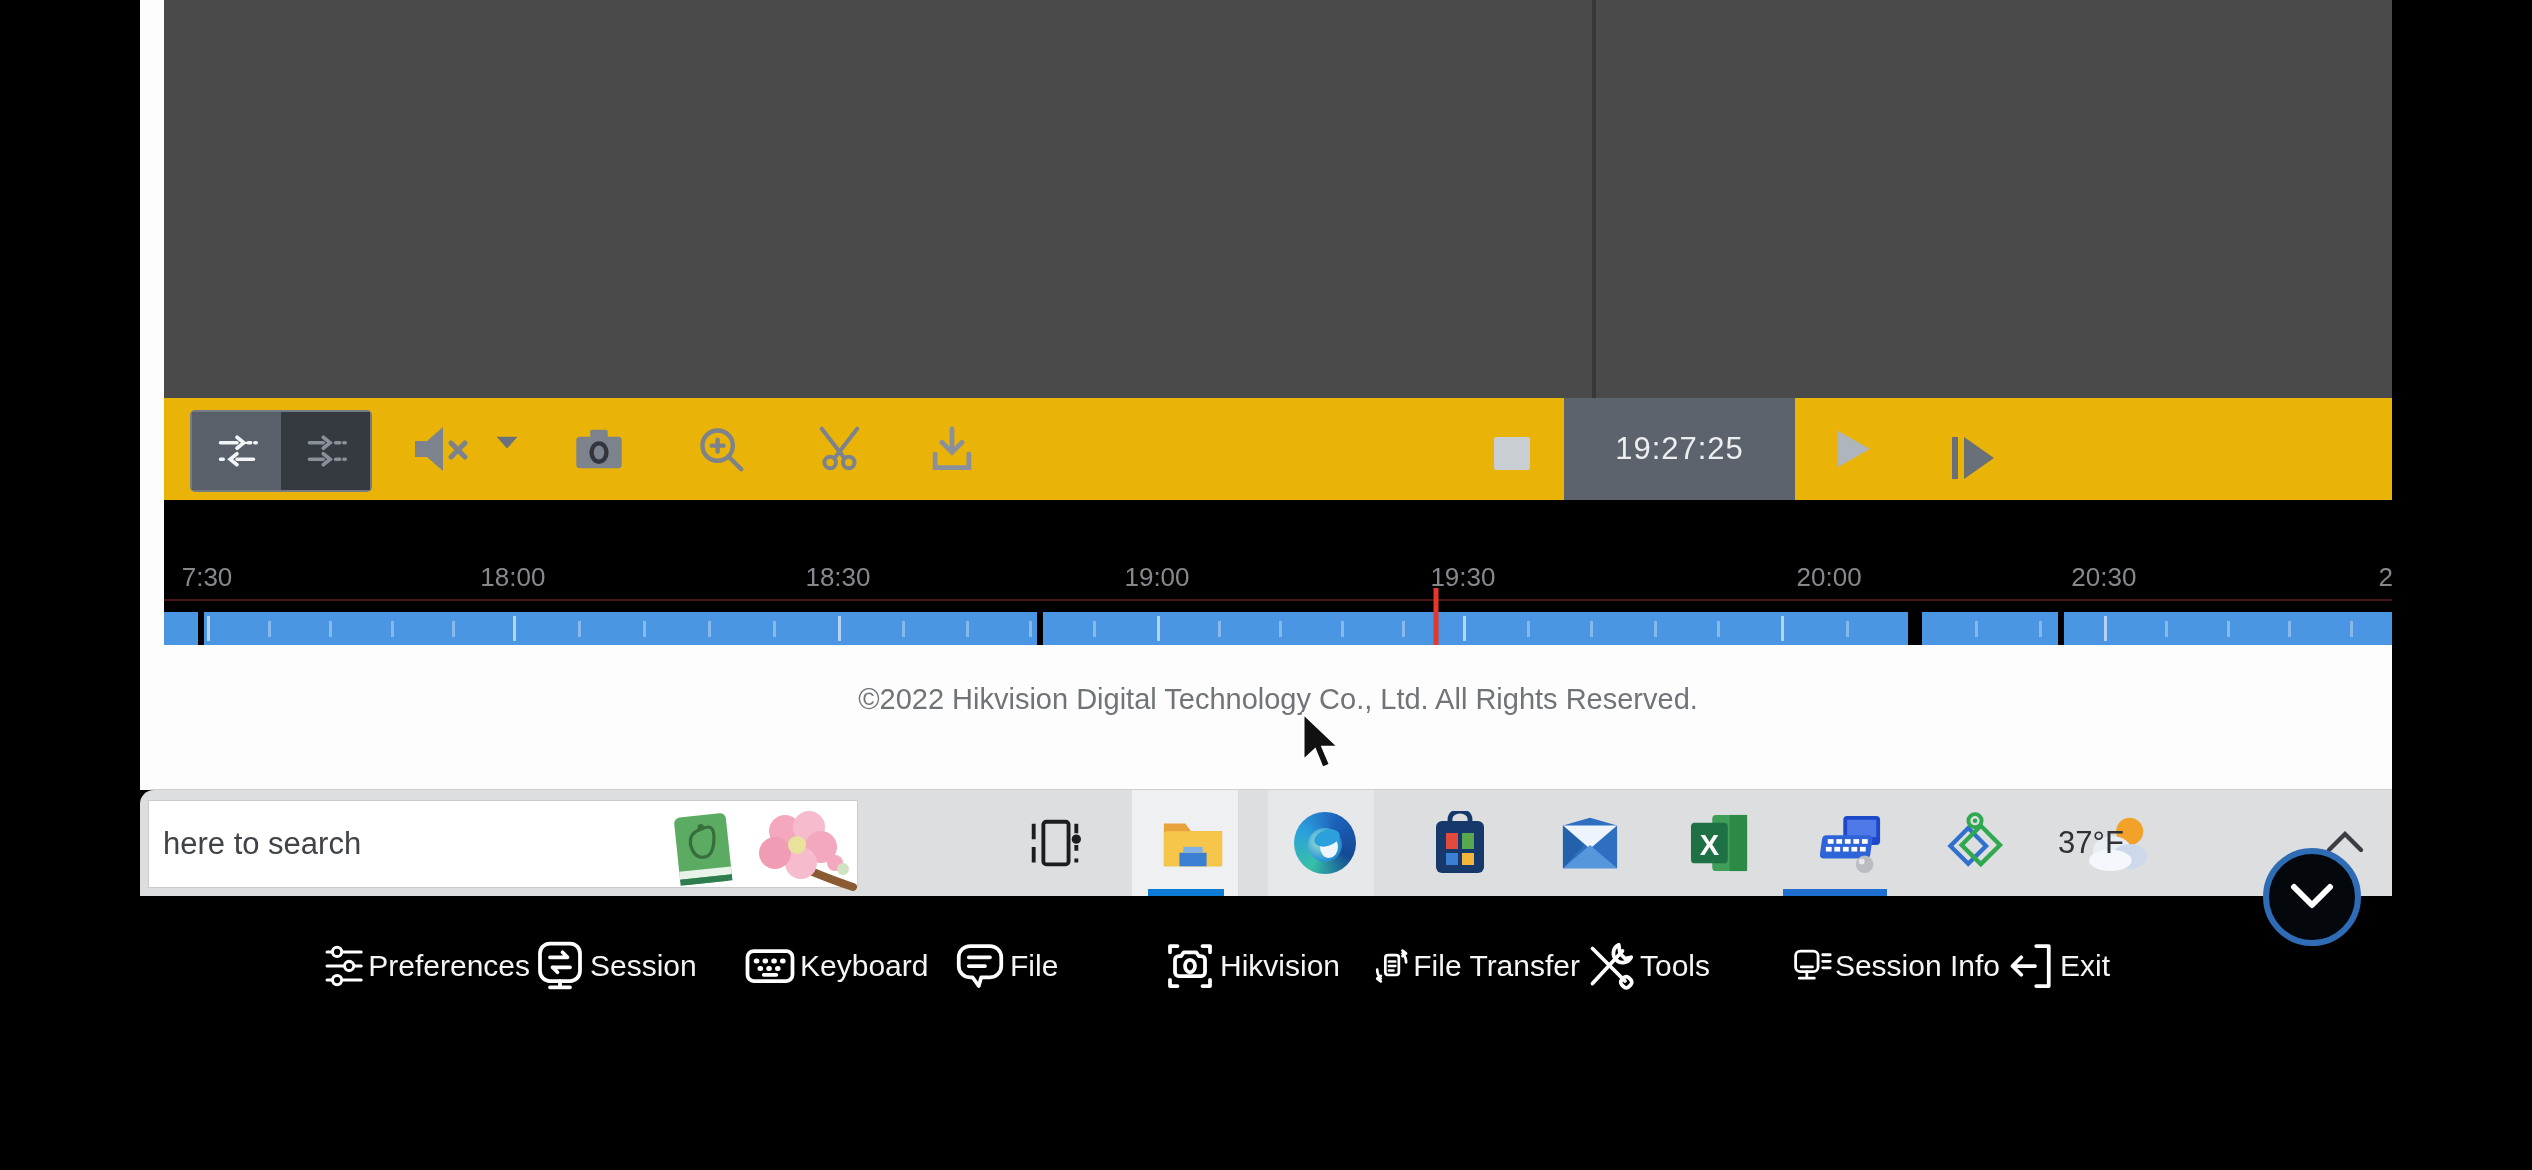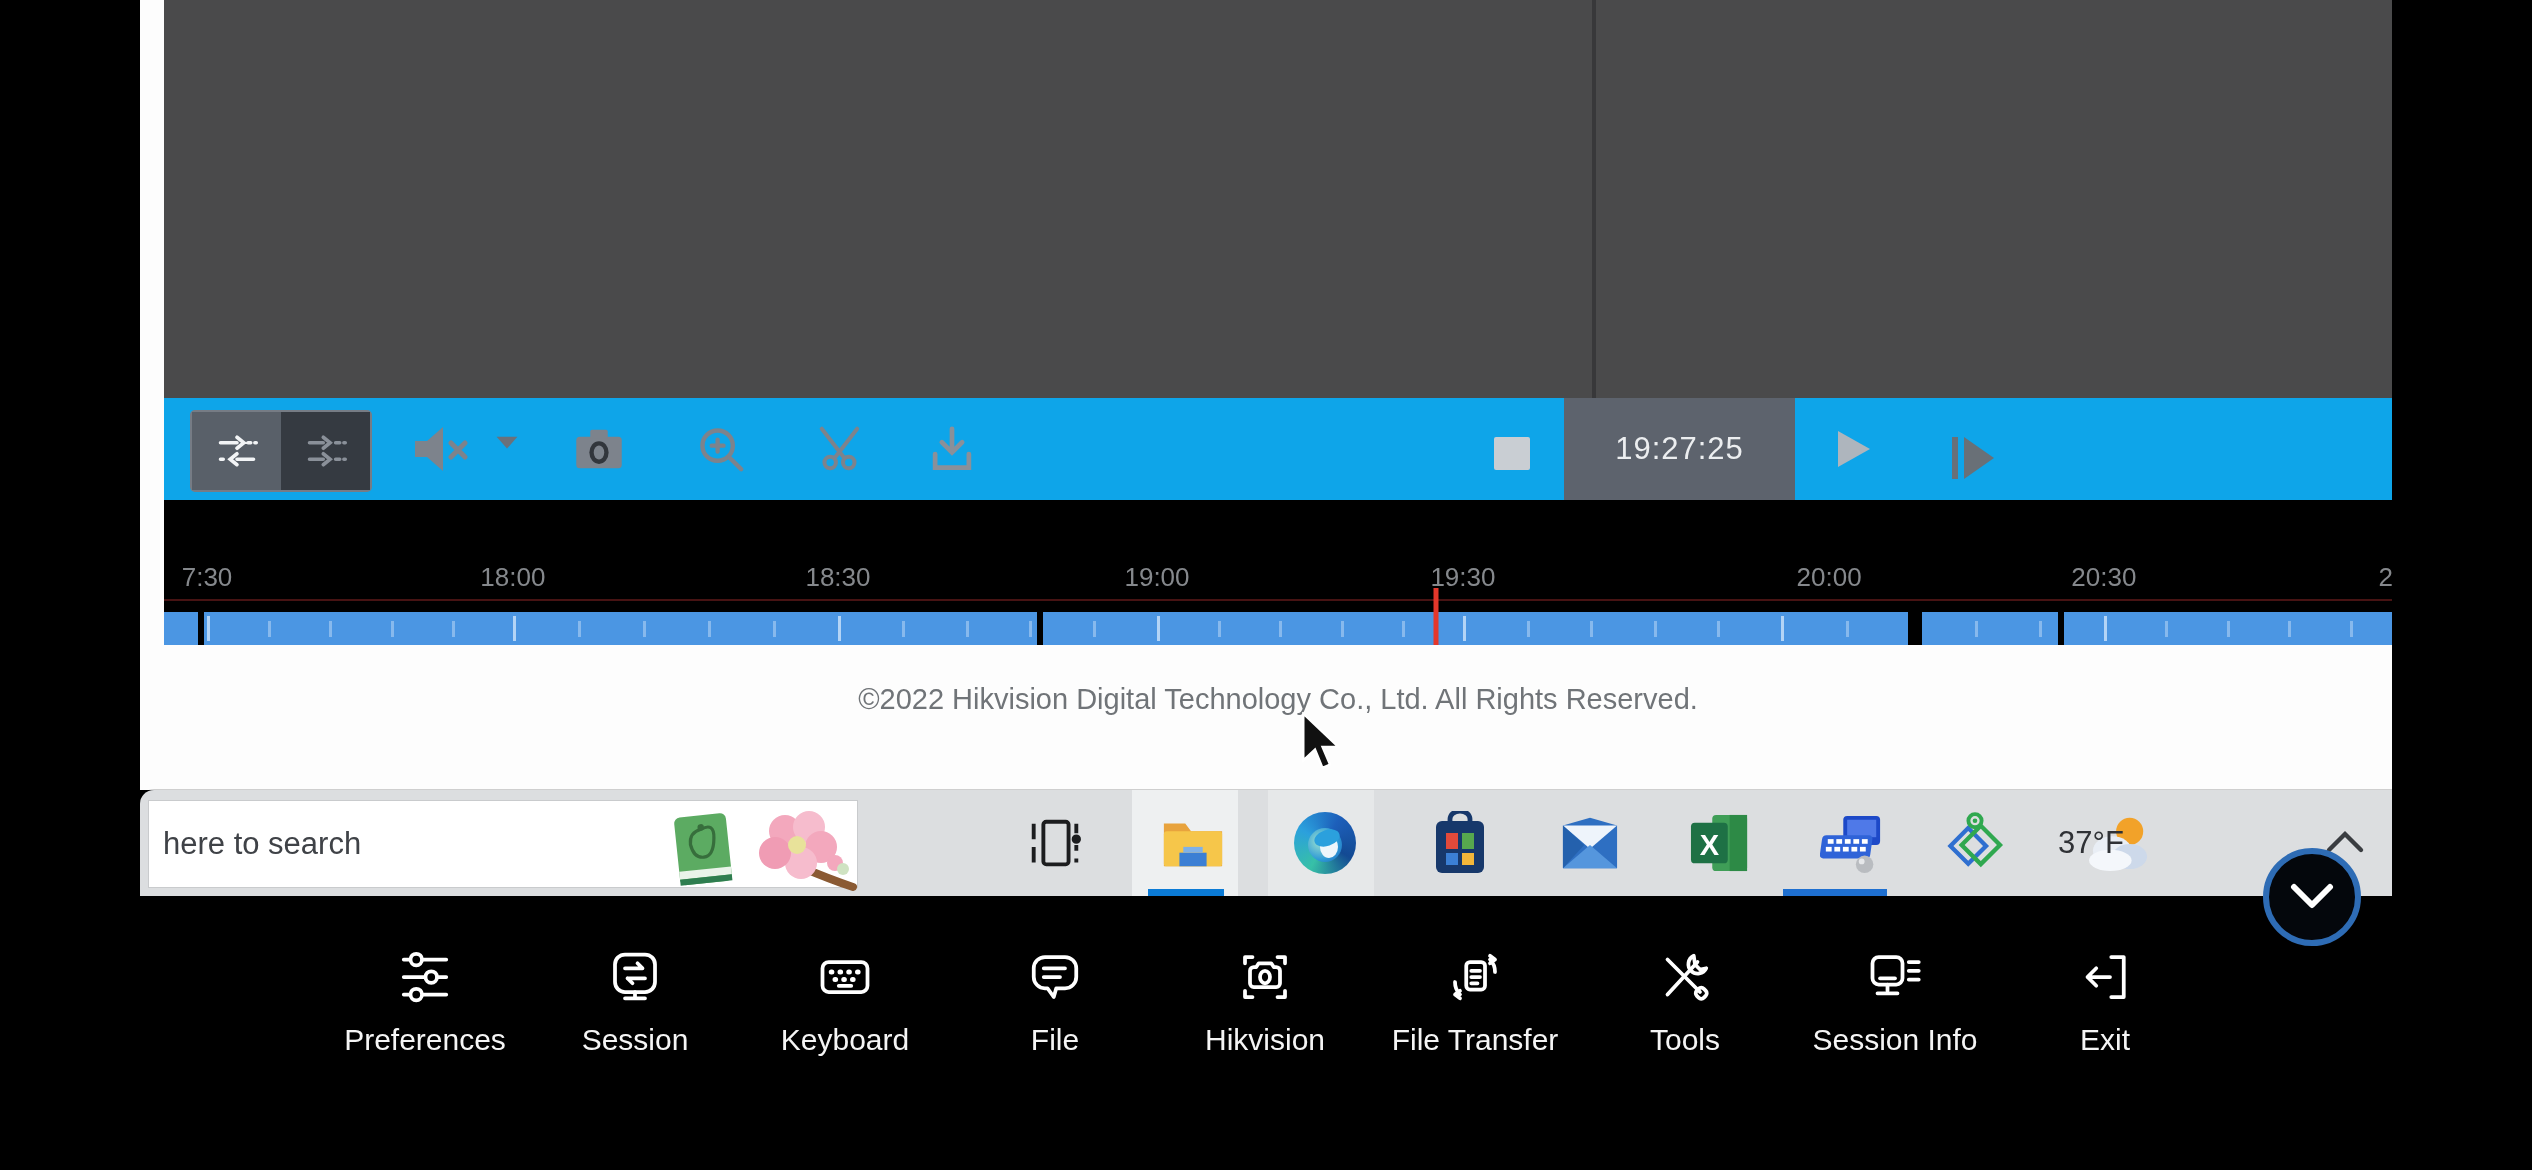--- a/index.html
+++ b/index.html
@@ -6,21 +6,21 @@
   #stage{position:relative;width:2532px;height:1170px;background:#000;overflow:hidden;
          font-family:"Liberation Sans",sans-serif;}
   .abs{position:absolute;}
 
   
   #page-strip{left:140px;top:0;width:24px;height:790px;background:#fdfdfd;}
   #video-area{left:164px;top:0;width:2228px;height:398px;background:#4a4a4b;}
   #video-divider{left:1428px;top:0;width:4px;height:398px;background:#38383a;}
 
   
-  #player-toolbar{left:164px;top:398px;width:2228px;height:102px;background:#0ea5e9;}
+  #player-toolbar{left:164px;top:398px;width:2228px;height:102px;background:#eab308;}
   .tbtn{position:absolute;display:flex;align-items:center;justify-content:center;}
   #toggle-group{left:26px;top:12px;width:178px;height:78px;border:2px solid #767c85;border-radius:5px;display:flex;}
   .toggle-half{width:50%;height:100%;display:flex;align-items:center;justify-content:center;}
   .toggle-half.sel{background:#596069;}
   .toggle-half.unsel{background:#353a41;}
   #stop-btn{left:1330px;top:39px;width:36px;height:33px;background:#c9ced3;border-radius:2px;}
   #time-box{left:1400px;top:0;width:231px;height:102px;background:#5d636d;display:flex;align-items:center;justify-content:center;
             color:#eceef0;font-size:31px;letter-spacing:1px;}
   #play-btn{left:1674px;top:33px;width:0;height:0;border-left:32px solid #aeb5bd;border-top:18px solid transparent;border-bottom:18px solid transparent;}
   #step-btn{left:1782px;top:33px;}
@@ -48,21 +48,21 @@
   #search-text{margin-left:14px;color:#3f4247;font-size:31px;white-space:nowrap;}
   .tb-icon{position:absolute;top:0;width:104px;height:106px;display:flex;align-items:center;justify-content:center;}
   .cell-hl{position:absolute;top:0;width:106px;height:106px;background:#eef0f1;}
   .cell-hl2{position:absolute;top:0;width:106px;height:106px;background:#e6e8e9;}
   .underline{position:absolute;height:7px;background:#0b7bd6;bottom:0;}
   #weather-temp{position:absolute;left:1918px;top:0;height:106px;display:flex;align-items:center;color:#2f3135;font-size:31px;}
   #right-letterbox{left:2392px;top:0;width:140px;height:896px;background:#000;}
 
   
   #bottom-bar{left:0;top:896px;width:2532px;height:274px;background:#000;}
-  .menu-item{position:absolute;top:51px;width:210px;display:flex;flex-direction:column;align-items:center;gap:16px;transform:translateX(-50%);}
+  .menu-item{position:absolute;top:40px;width:210px;display:flex;flex-direction:row;align-items:center;transform:translateX(-50%);}
   .menu-item svg{width:60px;height:60px;}
   .menu-label{color:#f5f5f5;font-size:30px;white-space:nowrap;}
   #chevron-fab{left:2263px;top:848px;width:98px;height:98px;border-radius:50%;background:#04070c;border:6px solid #2e6cb5;box-sizing:border-box;
                display:flex;align-items:center;justify-content:center;}
 
   svg{display:block;}
 </style>
 </head>
 <body>
 

